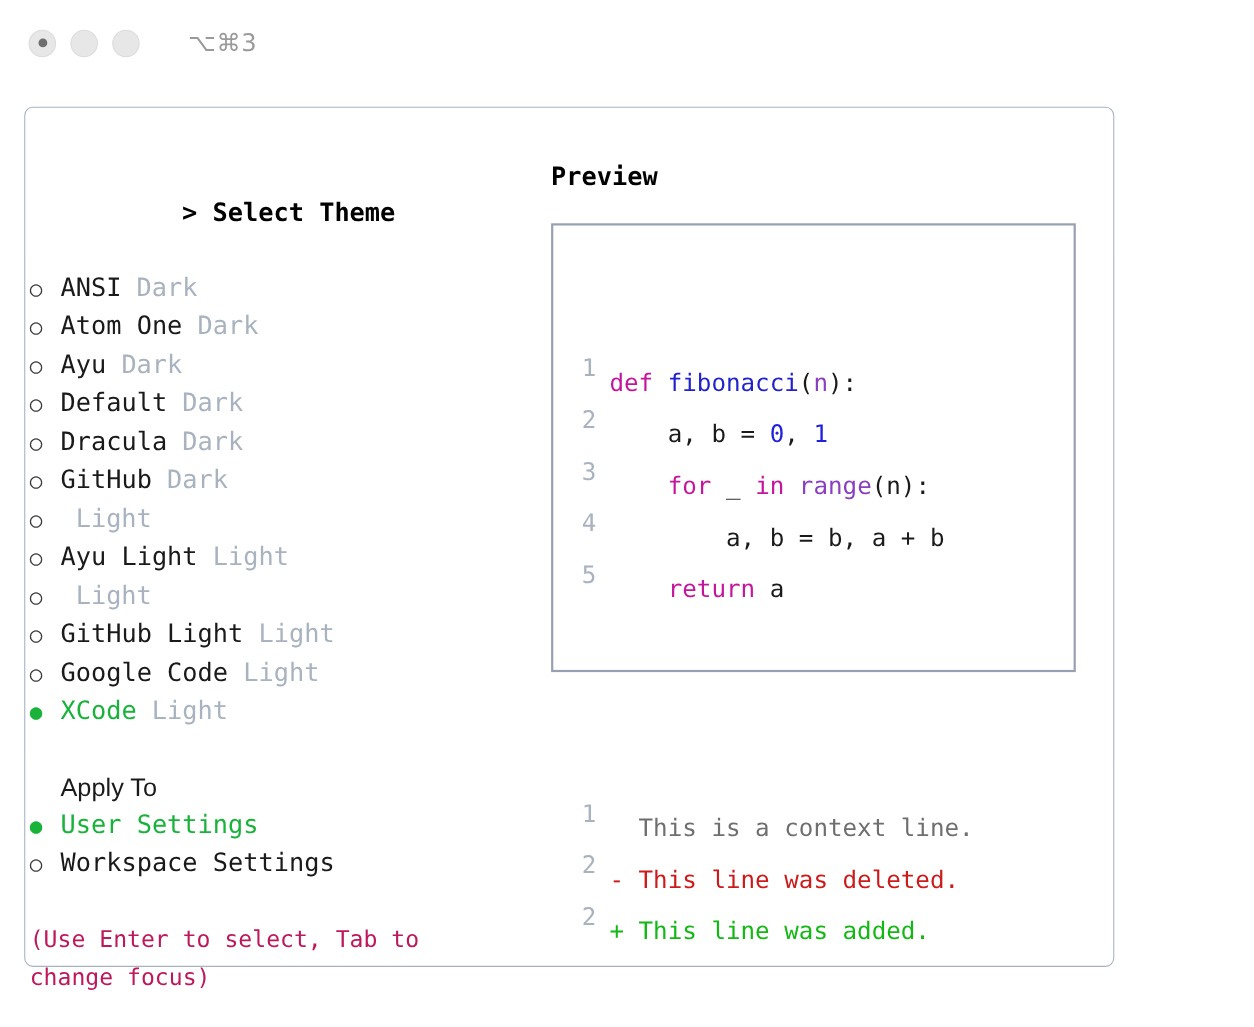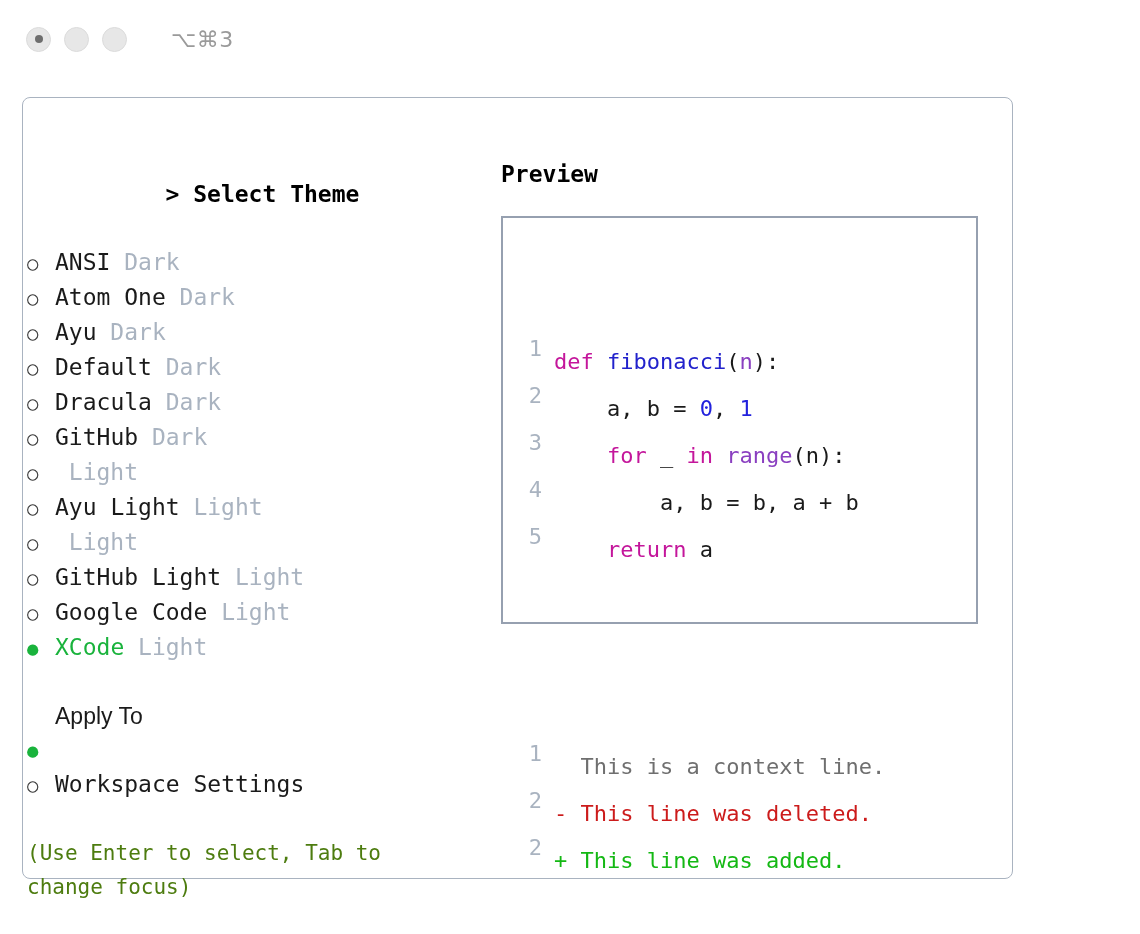--- a/index.html
+++ b/index.html
@@ -138,30 +138,30 @@
     color: #a9b3c0;
     margin-left: 0.6em;
   }
 
   .spacer-line { height: 34px; }
 
   .hint {
     margin-top: 34px;
     font-size: 21px;
     line-height: 34px;
-    color: #4d7c0f;
+    color: #be185d;
     width: 412px;
     font-family: "DejaVu Sans Mono", "Liberation Mono", monospace;
   }
 
   
   .right-col {
     position: absolute;
     left: 478px;
-    top: 59px;
+    top: 46px;
     width: 490px;
   }
   .preview-title {
     font-size: 23px;
     font-weight: 700;
     color: #000000;
     line-height: 34px;
     font-family: "DejaVu Sans Mono", "Liberation Mono", monospace;
   }
   .preview-box {
@@ -247,21 +247,21 @@
             <div class="opt-row"><span class="bullet">○</span><span class="opt-label">GitHub Light</span><span class="opt-kind">Light</span></div>
             <div class="opt-row"><span class="bullet">○</span><span class="opt-label">Google Code</span><span class="opt-kind">Light</span></div>
             <div class="opt-row selected"><span class="bullet">●</span><span class="opt-label">XCode</span><span class="opt-kind">Light</span></div>
           </div>
 
         <div class="spacer-line"></div>
 
         <div class="subsection-head">Apply To</div>
 
         <div id="apply-list">
-            <div class="opt-row selected"><span class="bullet">●</span></div>
+            <div class="opt-row selected"><span class="bullet">●</span><span class="opt-label">User Settings</span></div>
             <div class="opt-row"><span class="bullet">○</span><span class="opt-label">Workspace Settings</span></div>
           </div>
 
         <div class="hint">(Use Enter to select, Tab to change focus)</div>
       </div>
 
       <div class="right-col">
         <div class="preview-title">Preview</div>
         <div class="preview-box">
           <div class="code">

